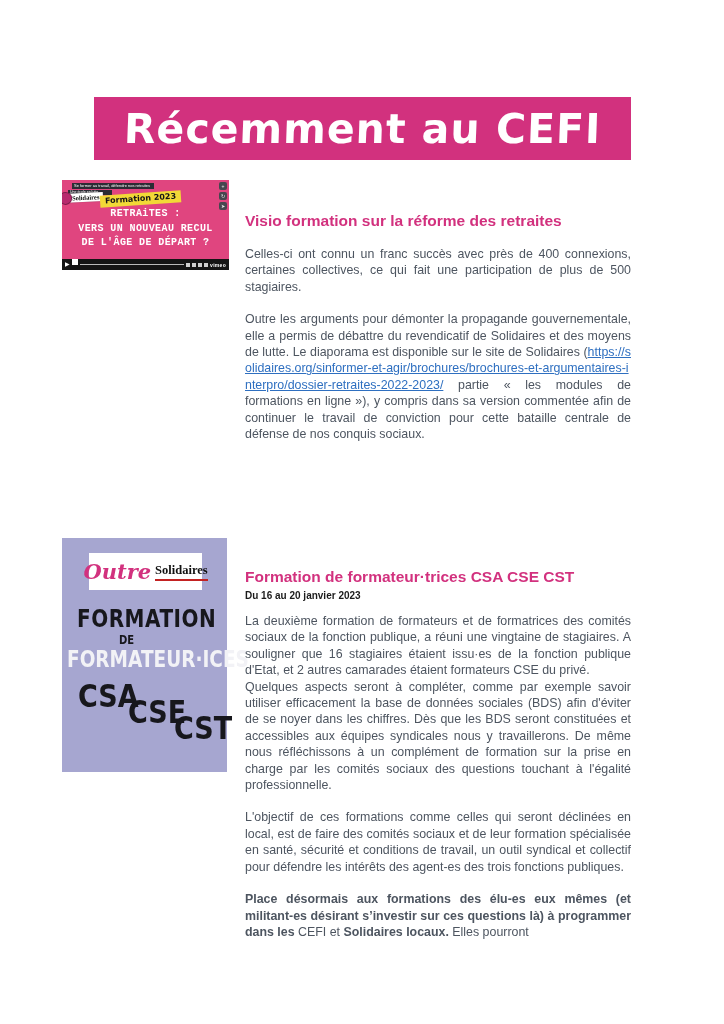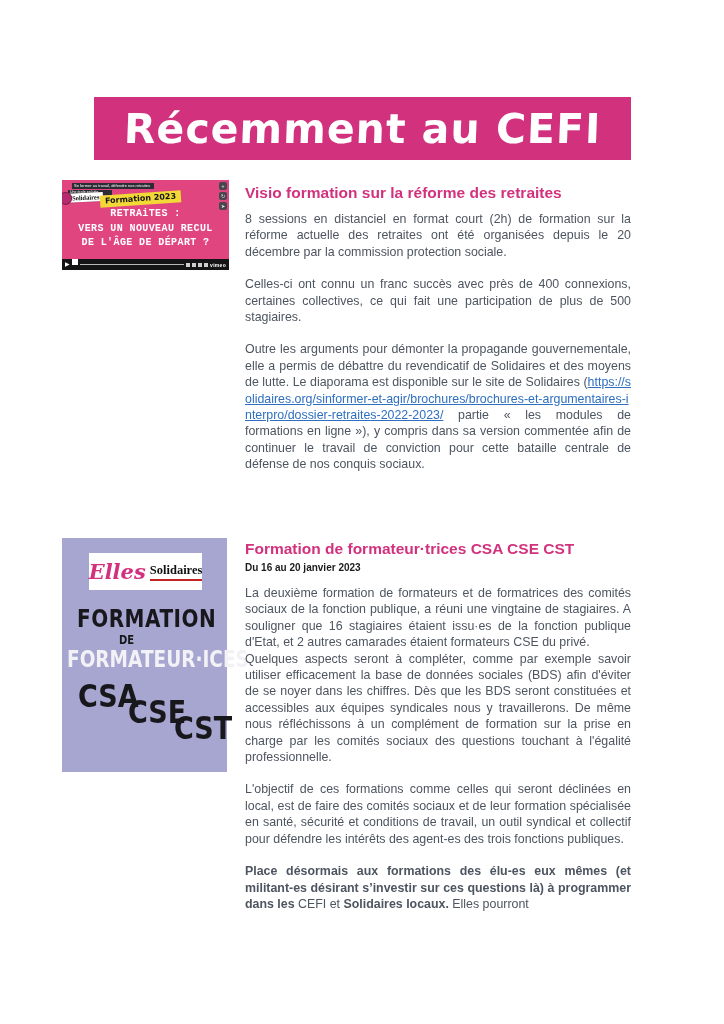--- a/index.html
+++ b/index.html
@@ -15,21 +15,21 @@
     background:#d2317e;color:#fff;display:flex;align-items:center;justify-content:center;
   }
   .banner span{
     font-size:41px;font-weight:bold;letter-spacing:1px;
     font-family:"DejaVu Sans",sans-serif;transform:skewX(-2deg);
   }
 
   
   .col{
     position:absolute;left:245px;width:386px;color:#4d5560;
-    font-size:12.4px;line-height:16.4px;text-align:justify;
+    font-size:12.4px;line-height:16.4px;text-align:justify;margin-top:28px;
   }
   .col1{top:183px;}
   .col2{top:539px;}
   .col h2{margin:0;font-size:15.5px;line-height:19px;color:#d2317e;font-weight:bold;text-align:left;}
   .col h3{margin:0 0 0 0;font-size:10px;line-height:19px;color:#1b1b1b;font-weight:bold;text-align:left;}
   .col1 h2{margin-bottom:9px;}
   .col2 h3{margin-bottom:8px;}
   .col p{margin:0;}
   .gap{margin-top:16px !important;}
   a.link{color:#2e6fc0;text-decoration:underline;word-break:break-all;cursor:pointer;}
@@ -142,30 +142,29 @@
       <span class="v-ico"></span>
       <span class="v-ico"></span>
       <span class="v-ico"></span>
       <span class="v-ico"></span>
       <span class="v-brand">vimeo</span>
     </div>
   </div>
 
   <div class="col col1">
     <h2>Visio formation sur la réforme des retraites</h2>
-    <p>8 sessions en distanciel en format court (2h) de formation sur la réforme actuelle des retraites ont été organisées depuis le 20 décembre par la commission protection sociale.</p>
     <p class="gap">Celles-ci ont connu un franc succès avec près de 400 connexions, certaines collectives, ce qui fait une participation de plus de 500 stagiaires.</p>
     <p class="gap">
       <span>Outre les arguments pour démonter la propagande gouvernementale, elle a permis de débattre du revendicatif de Solidaires et des moyens de lutte. Le diaporama est disponible sur le site de Solidaires (</span><a class="link" href="#">https://solidaires.org/sinformer-et-agir/brochures/brochures-et-argumentaires-interpro/dossier-retraites-2022-2023/</a><span> partie « les modules de formations en ligne »), y compris dans sa version commentée afin de continuer le travail de conviction pour cette bataille centrale de défense de nos conquis sociaux.</span>
     </p>
   </div>
 
   <div class="poster">
     <div class="p-logobox">
-      <span class="p-cefi">Elles</span>
+      <span class="p-cefi">Outre</span>
       <span class="p-soli">Solidaires</span>
     </div>
     <div class="p-big p-formation">FORMATION</div>
     <div class="p-big p-de">DE</div>
     <div class="p-big p-formateur">FORMATEUR·ICES</div>
     <div class="p-big p-csa">CSA</div>
     <div class="p-big p-cse">CSE</div>
     <div class="p-big p-cst">CST</div>
   </div>
 

